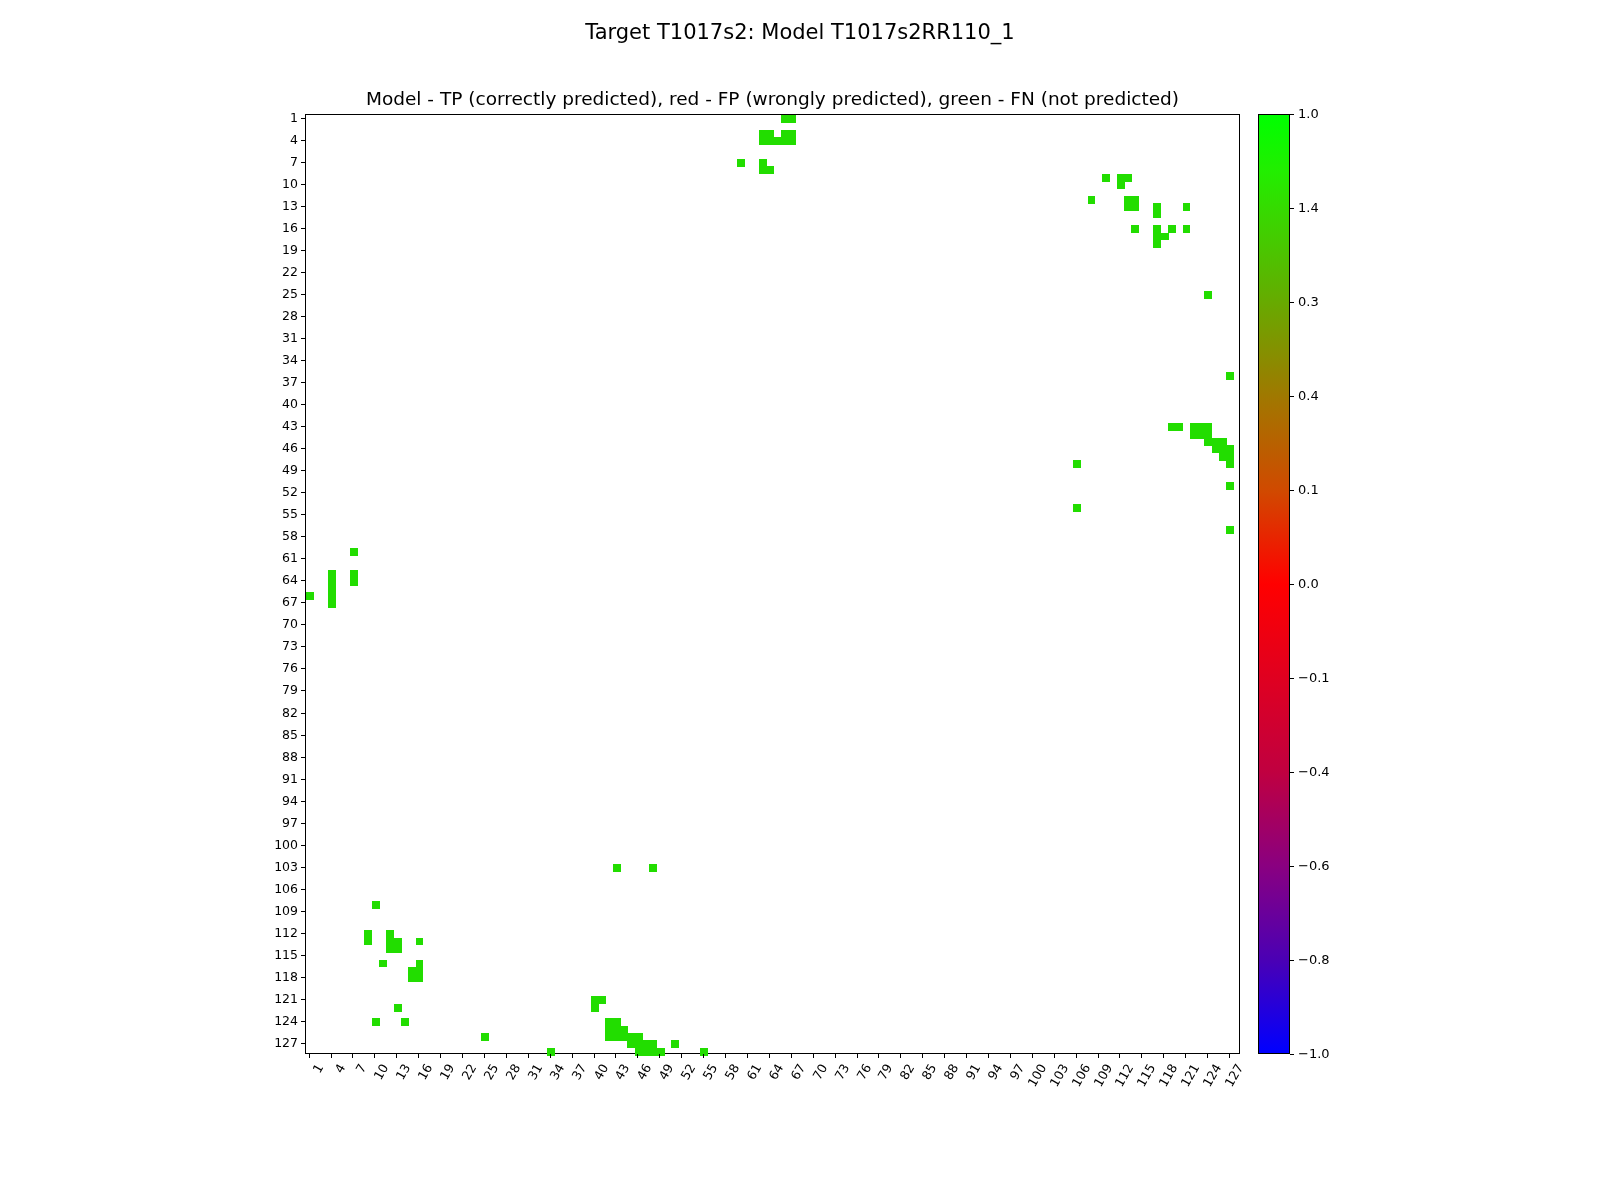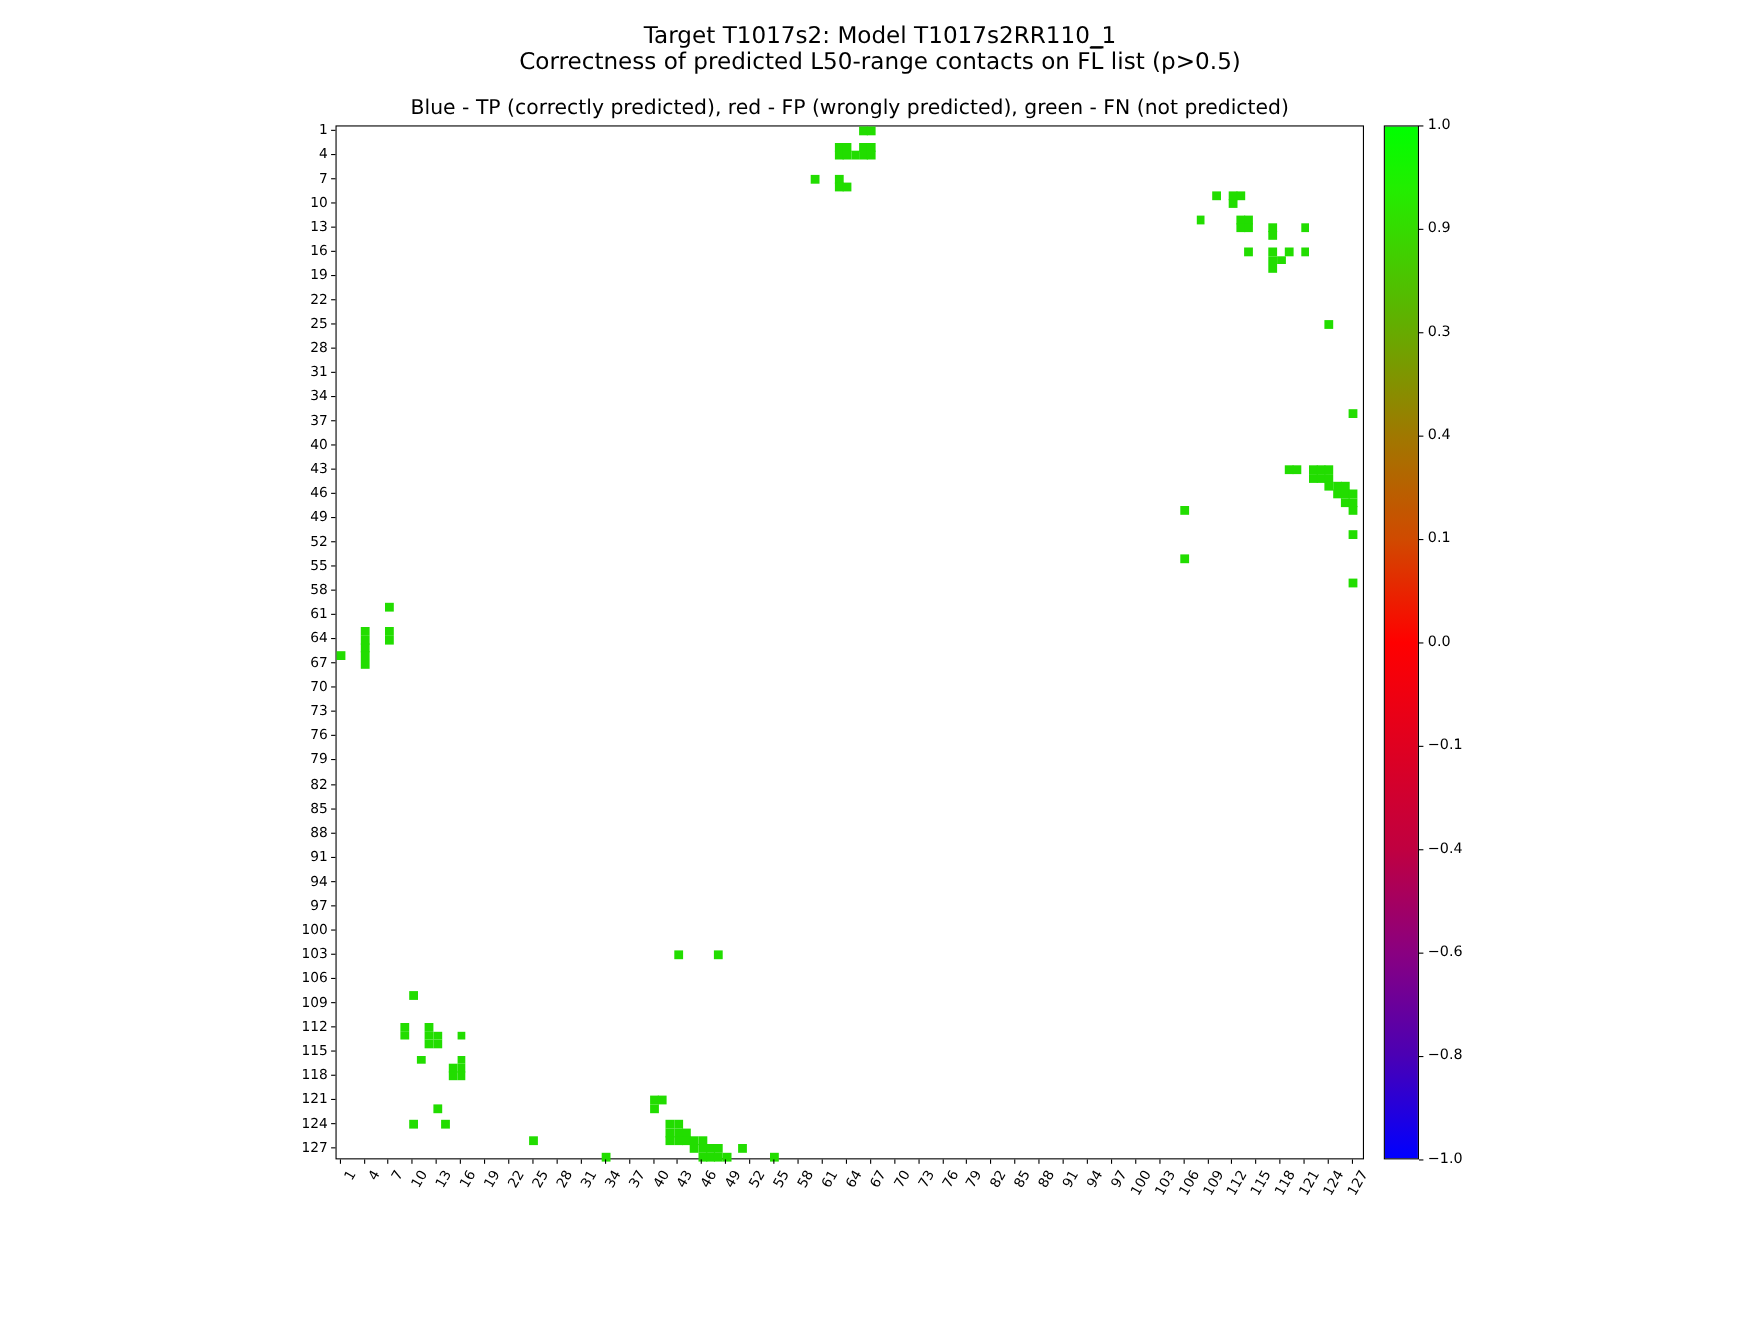--- a/index.html
+++ b/index.html
@@ -123,24 +123,23 @@
     width: 4px;
     height: 1px;
     background: #000;
   }
 </style>
 </head>
 <body>
 
 <div class="suptitle">
   <div class="line1">Target T1017s2: Model T1017s2RR110_1</div>
-  <div class="line2"><span>Correctness of predicted L50-range contacts on F</span><span class="ol">L</span><span> list (p&gt;0.5)</span></div>
 </div>
 
-<div class="axtitle">Blue - TP (correctly predicted), red - FP (wrongly predicted), green - FN (not predicted)</div>
+<div class="axtitle">Model - TP (correctly predicted), red - FP (wrongly predicted), green - FN (not predicted)</div>
 
 <div id="plot-area">
   <div id="cells">
       <div class="cell" style="left: 474.805px; top: 0px; width: 7.90469px; height: 7.94375px; background: rgb(34, 221, 0);"></div>
       <div class="cell" style="left: 482.109px; top: 0px; width: 7.90469px; height: 7.94375px; background: rgb(34, 221, 0);"></div>
       <div class="cell" style="left: 452.891px; top: 14.6875px; width: 7.90469px; height: 7.94375px; background: rgb(34, 221, 0);"></div>
       <div class="cell" style="left: 460.195px; top: 14.6875px; width: 7.90469px; height: 7.94375px; background: rgb(34, 221, 0);"></div>
       <div class="cell" style="left: 474.805px; top: 14.6875px; width: 7.90469px; height: 7.94375px; background: rgb(34, 221, 0);"></div>
       <div class="cell" style="left: 482.109px; top: 14.6875px; width: 7.90469px; height: 7.94375px; background: rgb(34, 221, 0);"></div>
       <div class="cell" style="left: 452.891px; top: 22.0312px; width: 7.90469px; height: 7.94375px; background: rgb(34, 221, 0);"></div>
@@ -425,21 +424,21 @@
     <div class="xlabel" style="left: 1013.13px; width: 200px; top: 1062px;">124</div>
     <div class="xtick" style="left: 1207.13px;"></div>
     <div class="xlabel" style="left: 1035.04px; width: 200px; top: 1062px;">127</div>
     <div class="xtick" style="left: 1229.04px;"></div>
   </div>
 
 <div id="colorbar"></div>
 <div id="cbaxis">
     <div class="cblabel" style="top: 108px;">1.0</div>
     <div class="cbtick" style="top: 114px;"></div>
-    <div class="cblabel" style="top: 202px;">0.9</div>
+    <div class="cblabel" style="top: 202px;">1.4</div>
     <div class="cbtick" style="top: 208px;"></div>
     <div class="cblabel" style="top: 296px;">0.3</div>
     <div class="cbtick" style="top: 302px;"></div>
     <div class="cblabel" style="top: 390px;">0.4</div>
     <div class="cbtick" style="top: 396px;"></div>
     <div class="cblabel" style="top: 484px;">0.1</div>
     <div class="cbtick" style="top: 490px;"></div>
     <div class="cblabel" style="top: 578px;">0.0</div>
     <div class="cbtick" style="top: 584px;"></div>
     <div class="cblabel" style="top: 672px;">−0.1</div>

